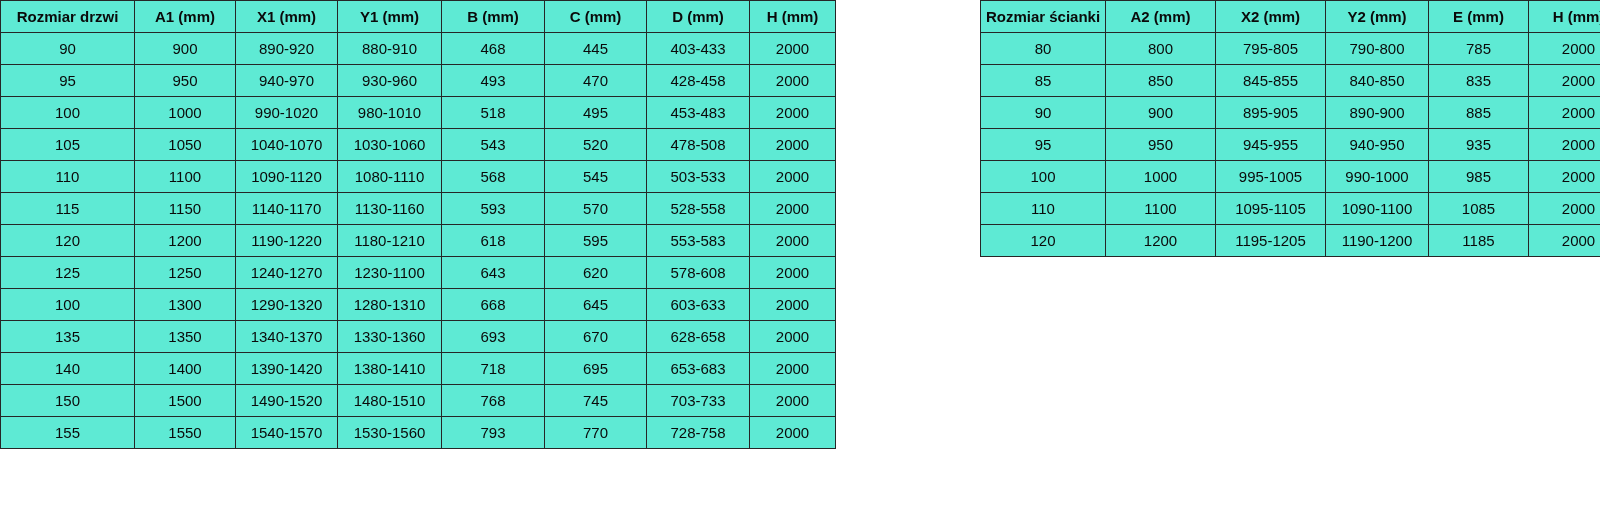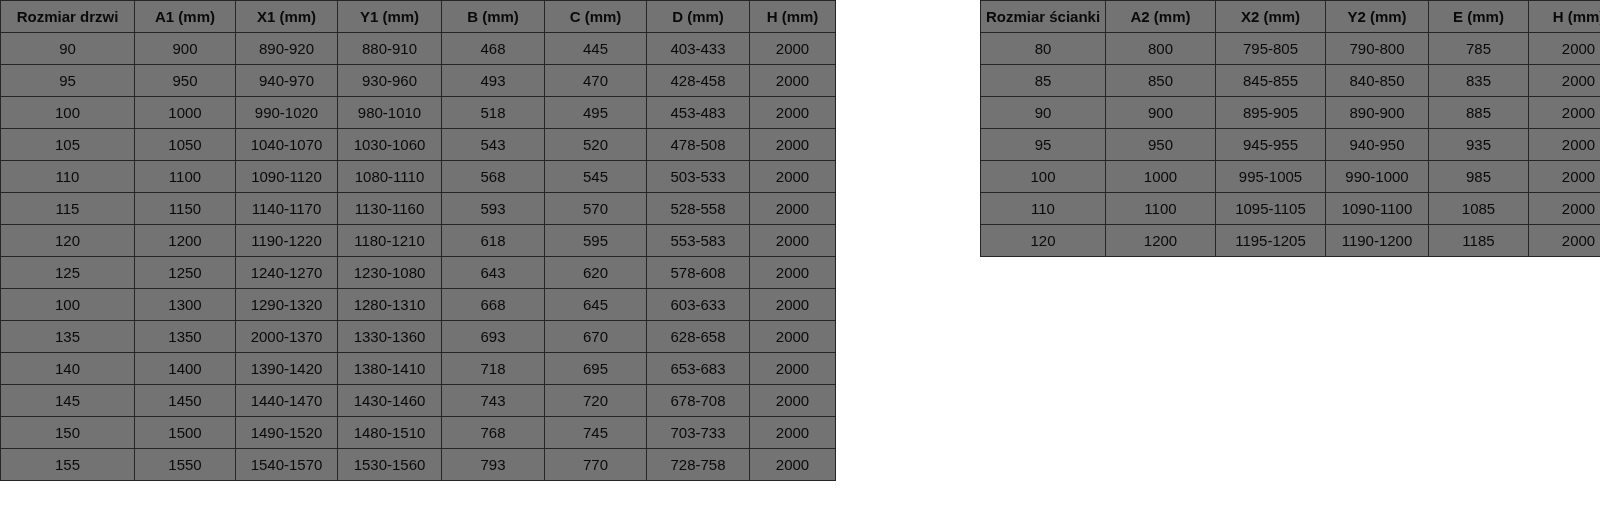--- a/index.html
+++ b/index.html
@@ -13,21 +13,21 @@
     width: 1600px;
     height: 514px;
     background: #ffffff;
     overflow: hidden;
   }
   table.dim-table {
     position: absolute;
     top: 0;
     border-collapse: collapse;
     table-layout: fixed;
-    background: #737373;
+    background: #5eead4;
   }
   table.dim-table.t-left  { left: 0;     width: 835px; }
   table.dim-table.t-right { left: 951px; width: 648px; margin-left: 29px; }
   table.dim-table tr { height: 32px; }
   table.dim-table th,
   table.dim-table td {
     border: 1px solid #262626;
     padding: 0 2px;
     text-align: center;
     vertical-align: middle;
@@ -137,64 +137,54 @@
           <td>1180-1210</td>
           <td>618</td>
           <td>595</td>
           <td>553-583</td>
           <td>2000</td>
         </tr>
         <tr>
           <td>125</td>
           <td>1250</td>
           <td>1240-1270</td>
-          <td>1230-1080</td>
+          <td>1230-1100</td>
           <td>643</td>
           <td>620</td>
           <td>578-608</td>
           <td>2000</td>
         </tr>
         <tr>
           <td>100</td>
           <td>1300</td>
           <td>1290-1320</td>
           <td>1280-1310</td>
           <td>668</td>
           <td>645</td>
           <td>603-633</td>
           <td>2000</td>
         </tr>
         <tr>
           <td>135</td>
           <td>1350</td>
-          <td>2000-1370</td>
+          <td>1340-1370</td>
           <td>1330-1360</td>
           <td>693</td>
           <td>670</td>
           <td>628-658</td>
           <td>2000</td>
         </tr>
         <tr>
           <td>140</td>
           <td>1400</td>
           <td>1390-1420</td>
           <td>1380-1410</td>
           <td>718</td>
           <td>695</td>
           <td>653-683</td>
-          <td>2000</td>
-        </tr>
-        <tr>
-          <td>145</td>
-          <td>1450</td>
-          <td>1440-1470</td>
-          <td>1430-1460</td>
-          <td>743</td>
-          <td>720</td>
-          <td>678-708</td>
           <td>2000</td>
         </tr>
         <tr>
           <td>150</td>
           <td>1500</td>
           <td>1490-1520</td>
           <td>1480-1510</td>
           <td>768</td>
           <td>745</td>
           <td>703-733</td>

